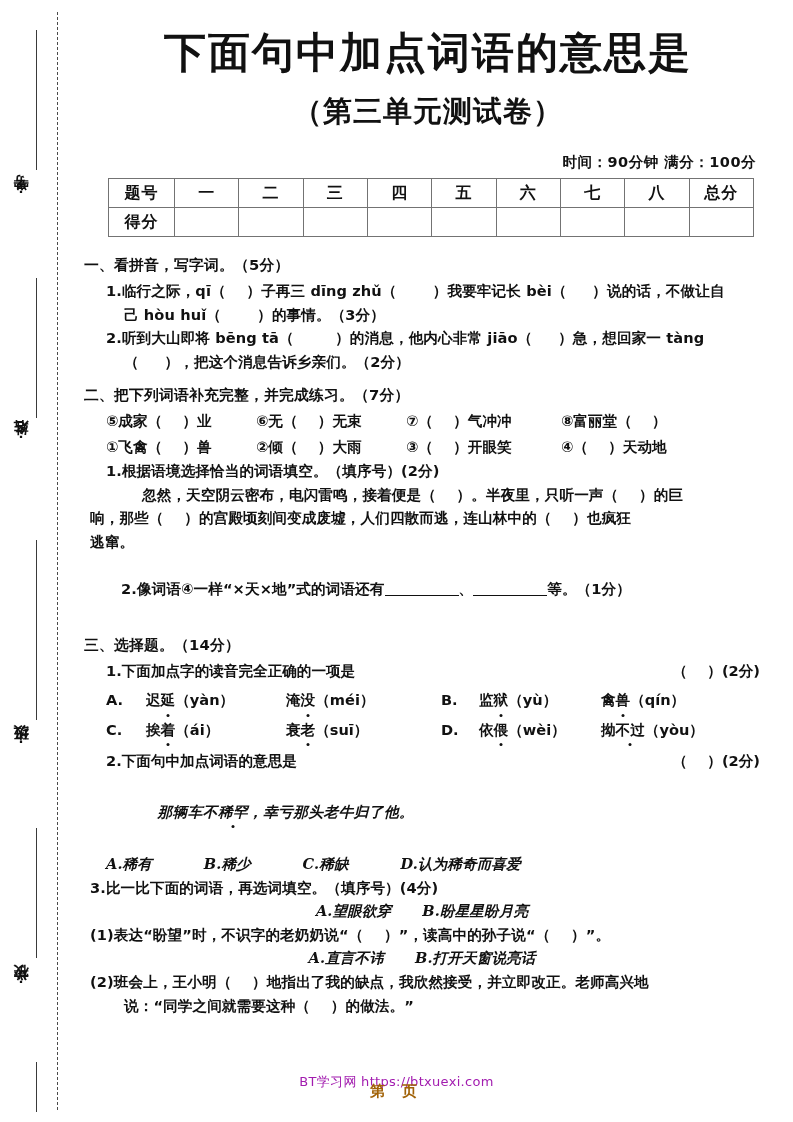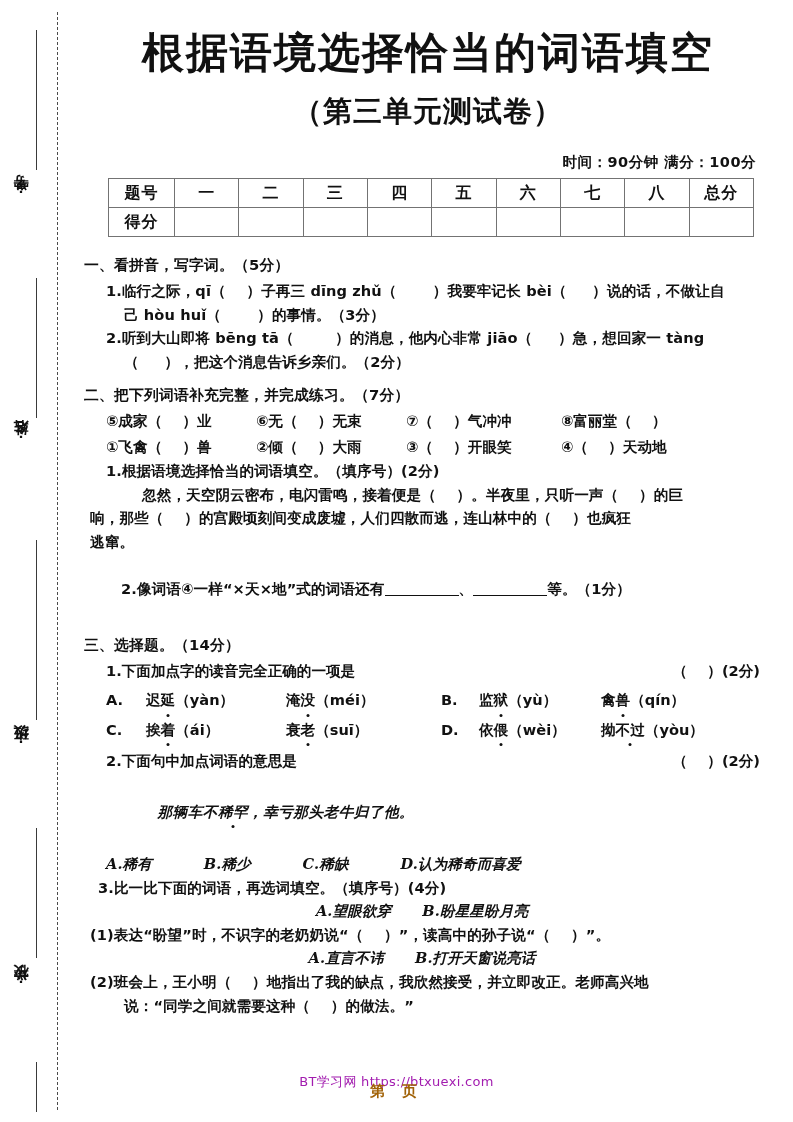--- a/index.html
+++ b/index.html
@@ -202,21 +202,21 @@
   <div class="seal-rule" style="top:1062px;height:50px;"></div>
 
   <div class="vlabel" style="top:185px;">学号：</div>
   <div class="vlabel" style="top:430px;">姓名：</div>
   <div class="vlabel" style="top:735px;">班级：</div>
   <div class="vlabel" style="top:975px;">学校：</div>
 </div>
 
 <div id="page">
 
-  <div id="title-main">根据语境选择恰当的词语填空</div>
+  <div id="title-main">下面句中加点词语的意思是</div>
   <div id="title-sub">（第三单元测试卷）</div>
   <div id="exam-meta">时间：90分钟  满分：100分</div>
 
   <div id="score-table-wrap">
     <table class="score">
       <tbody>
           <tr>
         <td class="head-col">题号</td>
         <td>一</td>
         <td>二</td>
@@ -305,21 +305,21 @@
       <span>2.下面句中加点词语的意思是</span>
       <span>（    ）(2分)</span>
     </div>
 
     <div class="qline indent2 serif-sent" style="margin-top:3px;">
       <span>那辆车不</span><span class="dotted">稀罕</span><span>，幸亏那头老牛归了他。</span>
     </div>
 
     <div class="qline kai" style="margin-top:5px;">A.稀有          B.稀少          C.稀缺          D.认为稀奇而喜爱</div>
 
-    <div class="qline" style="margin-left:14px;">3.比一比下面的词语，再选词填空。（填序号）(4分)</div>
+    <div class="qline" style="margin-left:6px;">3.比一比下面的词语，再选词填空。（填序号）(4分)</div>
 
     <div class="qline center kai">A.望眼欲穿      B.盼星星盼月亮</div>
     <div class="qline" style="margin-left:6px;">(1)表达“盼望”时，不识字的老奶奶说“（    ）”，读高中的孙子说“（    ）”。</div>
 
     <div class="qline center kai">A.直言不讳      B.打开天窗说亮话</div>
     <div class="qline" style="margin-left:6px;">(2)班会上，王小明（    ）地指出了我的缺点，我欣然接受，并立即改正。老师高兴地</div>
     <div class="qline indent2">说：“同学之间就需要这种（    ）的做法。”</div>
 
   </div>
 </div>

